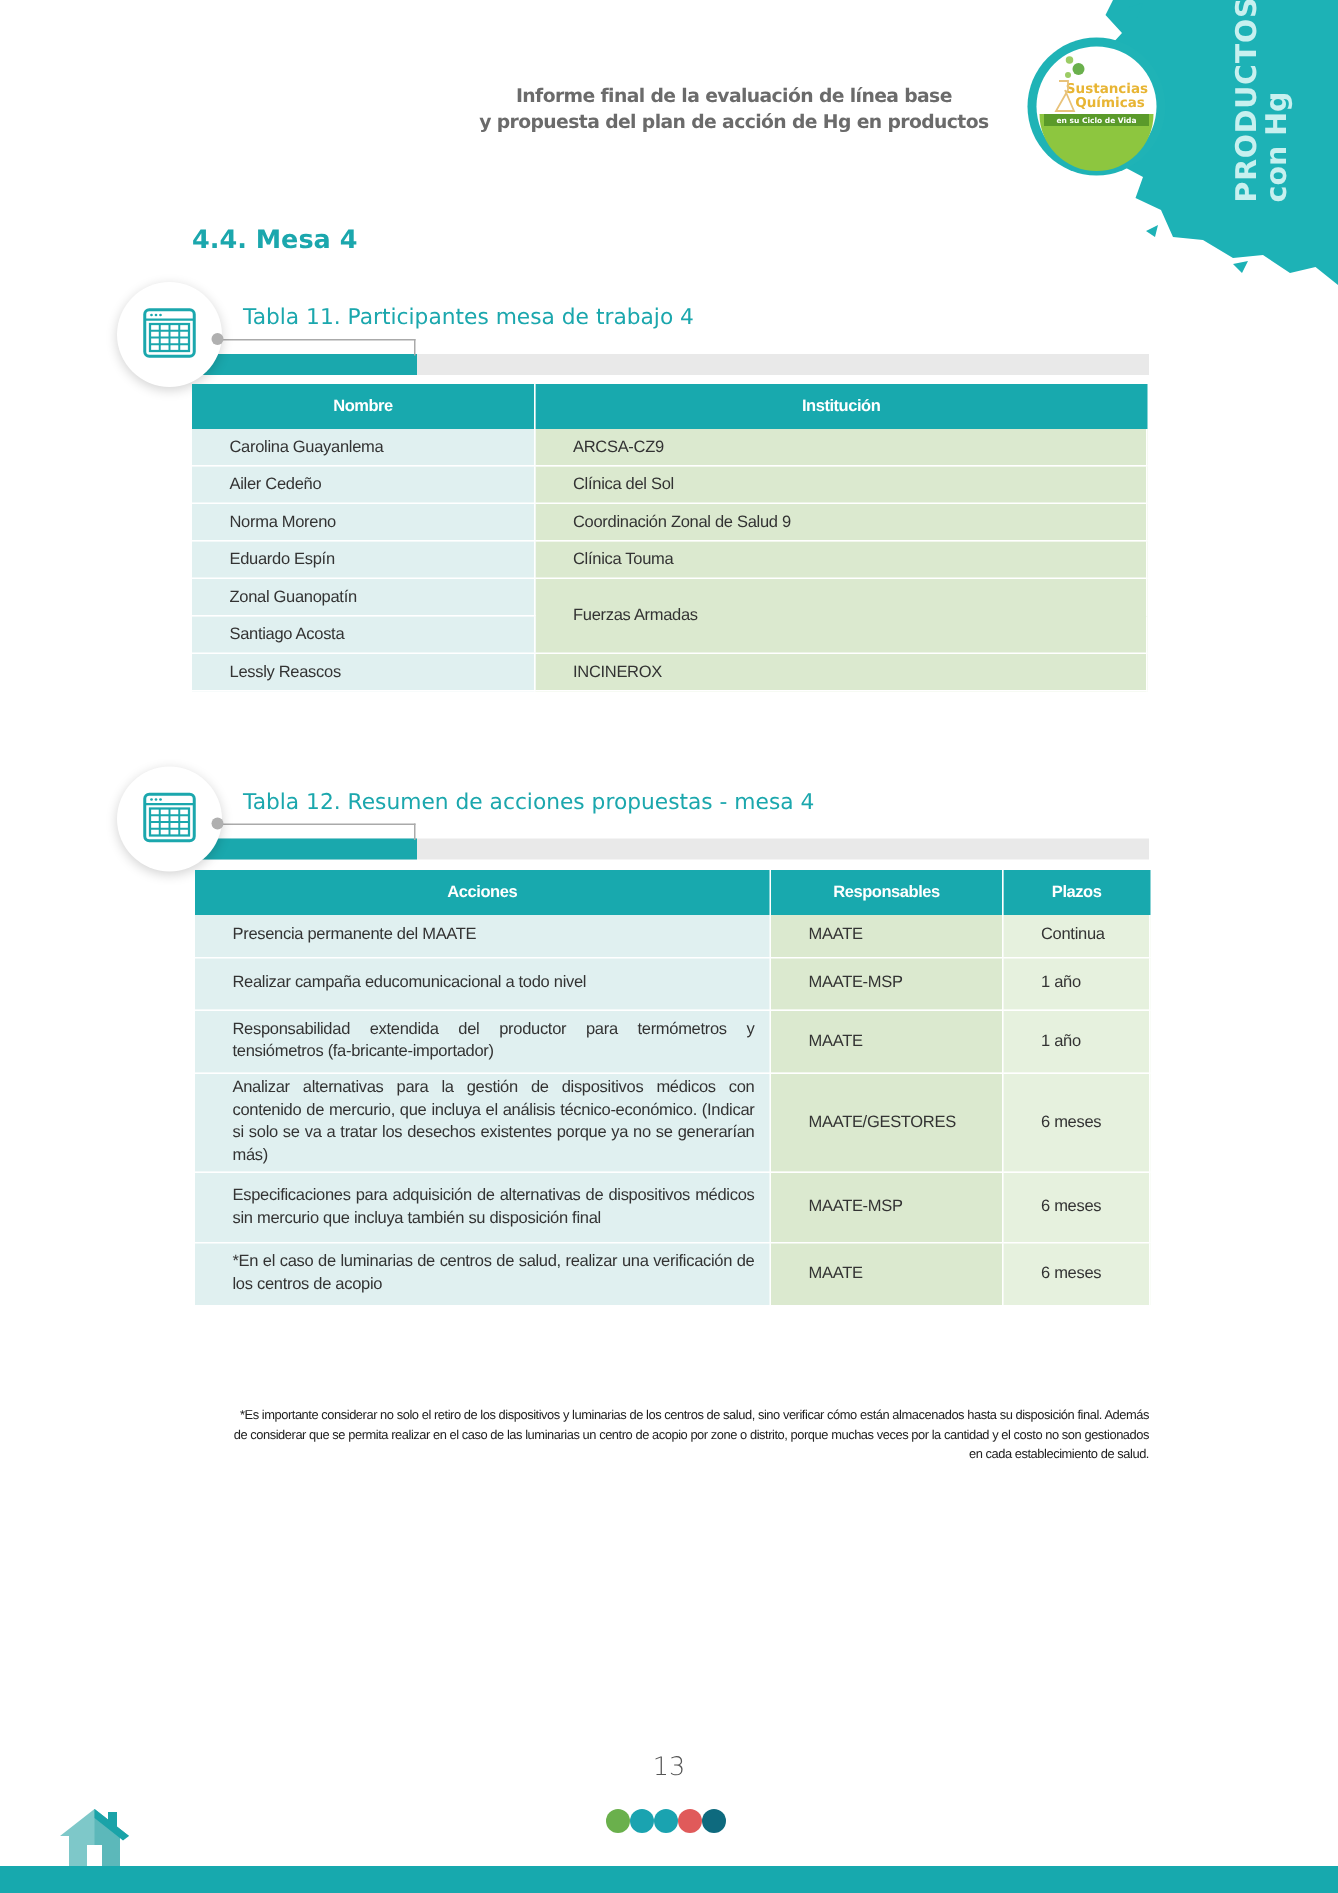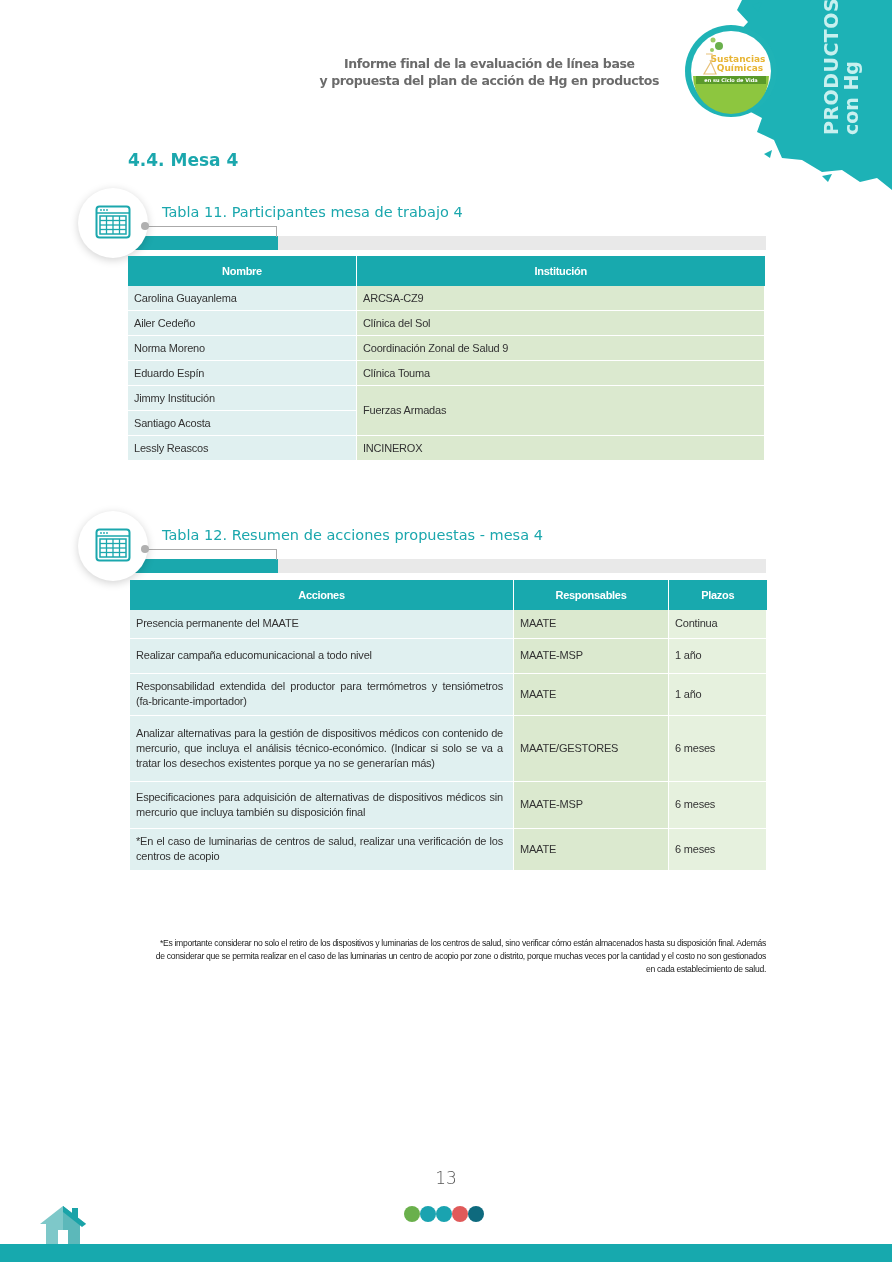--- a/index.html
+++ b/index.html
@@ -30,21 +30,21 @@
   .cap .line { position:absolute; left:68px; top:38px; width:130px; height:10px; border-top:1px solid #aaa;
                border-right:1px solid #aaa; }
   .cap .dot { position:absolute; left:63px; top:34px; width:8px; height:8px; border-radius:50%; background:#b0b0b0; }
   .cap .bar-bg { position:absolute; left:54px; top:48px; width:634px; height:14px; background:#e9e9e9; }
   .cap .bar-fg { position:absolute; left:54px; top:48px; width:146px; height:14px; background:#1aa8ad; }
 
   table { position:absolute; border-collapse:collapse; font-family:"Liberation Sans", sans-serif; }
   th { background:#18a9ae; color:#fff; font-weight:bold; font-size:11px; height:28px; text-align:center;
        border-right:1px solid #fff; letter-spacing:-0.3px; }
   th:last-child { border-right:none; }
-  td { font-size:11px; color:#333; padding:0 10px 0 6px; border-bottom:1.5px solid #ffffff;
+  td { font-size:11px; color:#333; padding:0 10px 0 25px; border-bottom:1.5px solid #ffffff;
        border-right:1px solid #ffffff; letter-spacing:-0.2px; line-height:15px; }
   td.c1 { background:#e0f0f0; }
   td.c2 { background:#dbe9cf; }
   td.c3 { background:#e6f1de; }
 
   #t11 { left:128px; top:256px; width:637px; }
   #t11 td { height:24px; }
   #t12 { left:130px; top:580px; width:637px; }
 
   .footnote { position:absolute; left:150px; top:937px; width:616px; text-align:right; font-size:8.6px;
@@ -133,21 +133,21 @@
     </tr>
     <tr>
       <td class="c1">Norma Moreno</td>
       <td class="c2">Coordinación Zonal de Salud 9</td>
     </tr>
     <tr>
       <td class="c1">Eduardo Espín</td>
       <td class="c2">Clínica Touma</td>
     </tr>
     <tr>
-      <td class="c1">Jimmy Institución</td>
+      <td class="c1">Zonal Guanopatín</td>
       <td class="c2" rowspan="2">Fuerzas Armadas</td>
     </tr>
     <tr>
       <td class="c1">Santiago Acosta</td>
     </tr>
     <tr>
       <td class="c1">Lessly Reascos</td>
       <td class="c2">INCINEROX</td>
     </tr>
   </tbody>

